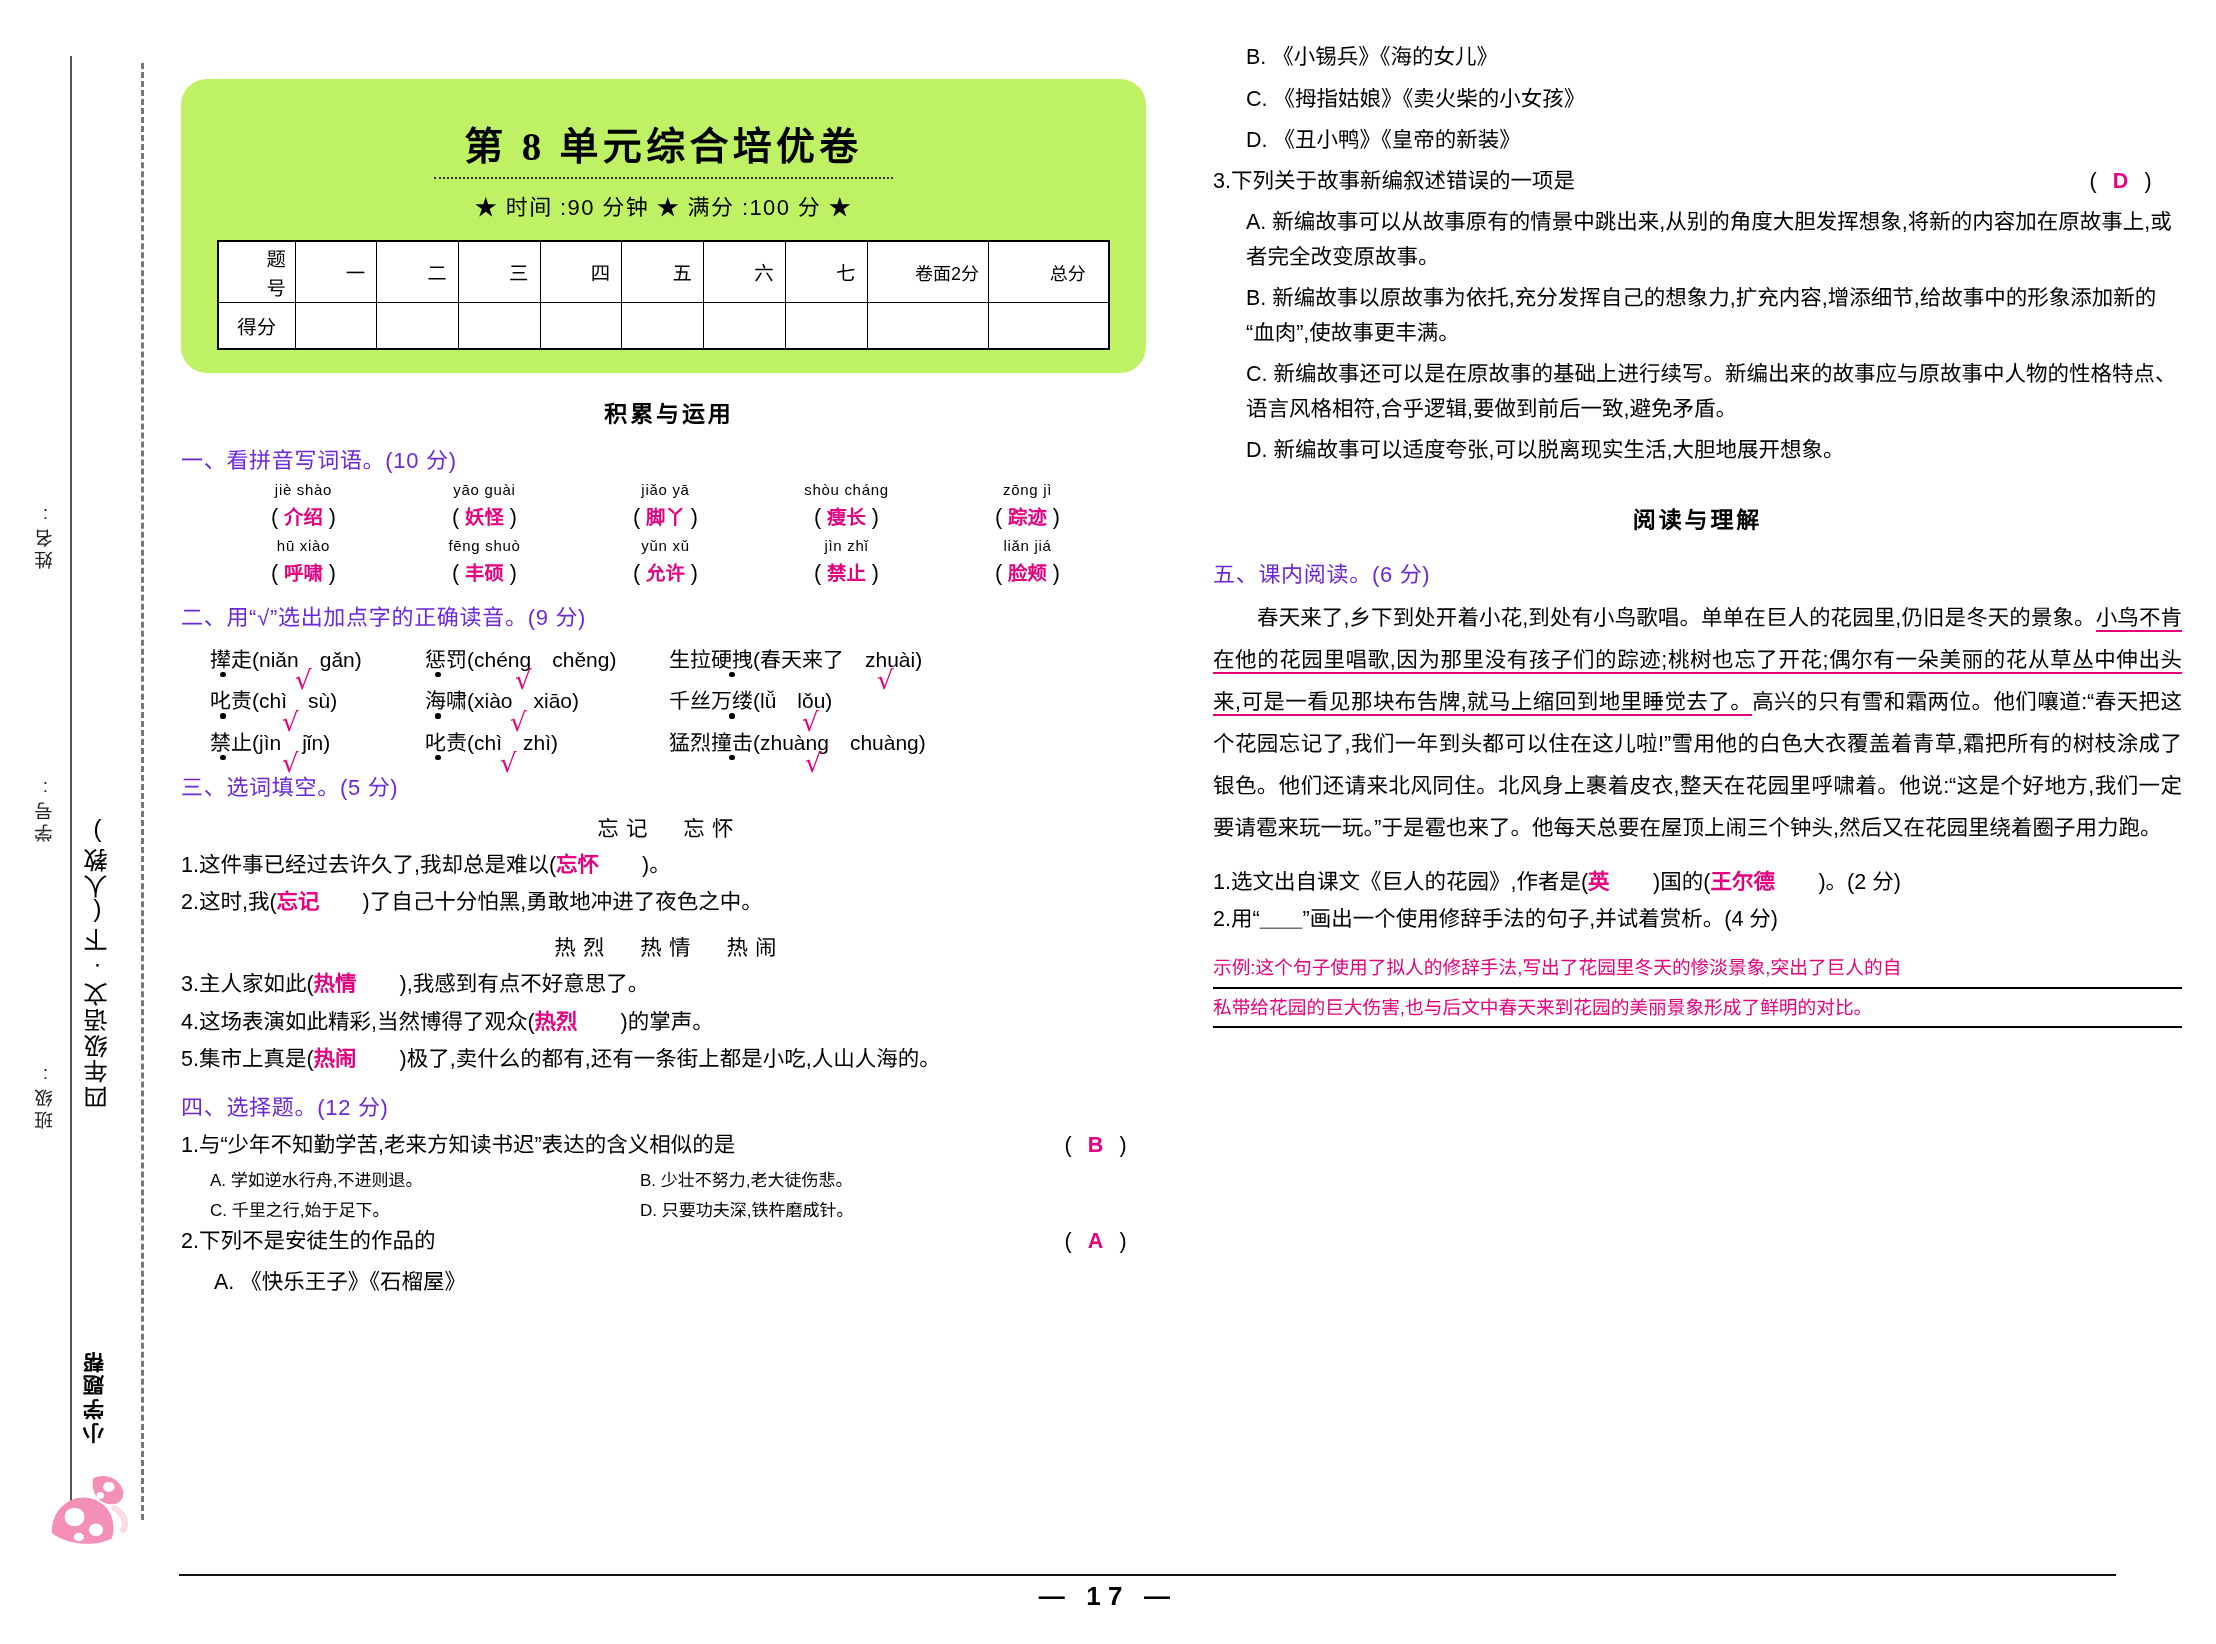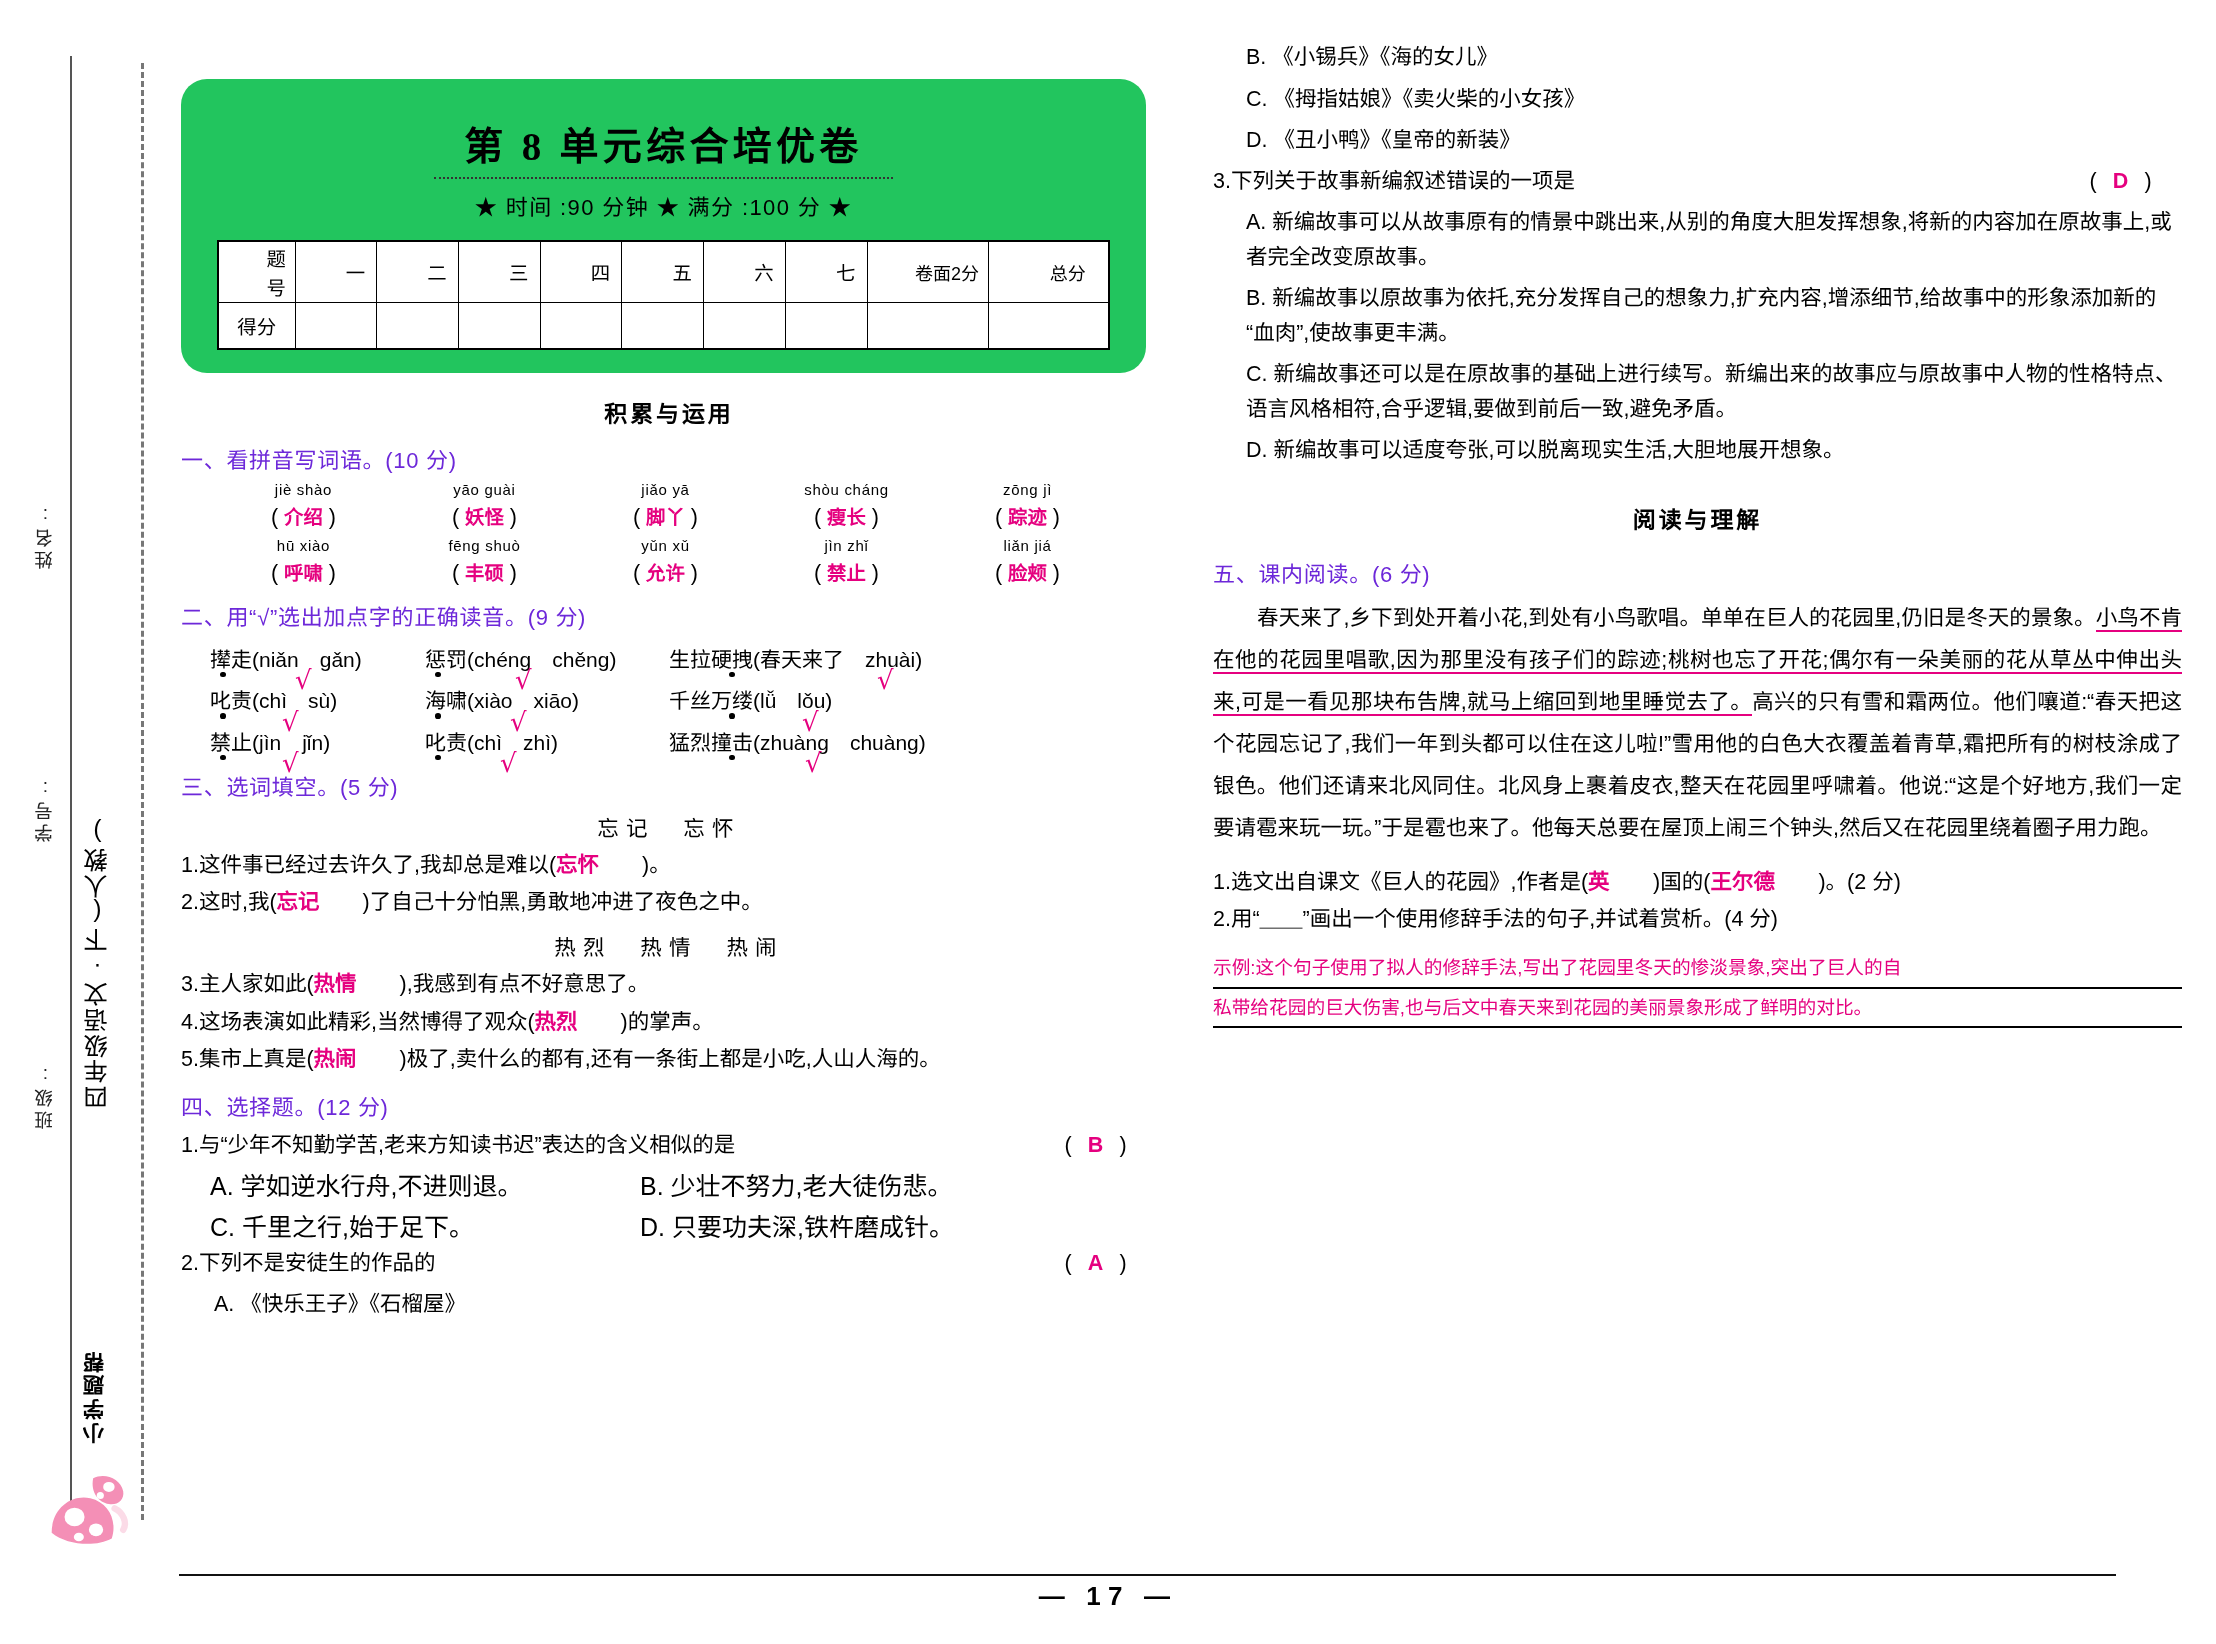--- a/index.html
+++ b/index.html
@@ -60,21 +60,21 @@
   .mushroom { position: absolute; left: 43px; top: 1464px; width: 86px; height: 93px; }
 
   
   .col { position: absolute; top: 0; }
   .col-left  { left: 181px;  width: 976px; }
   .col-right { left: 1213px; width: 969px; }
 
   
   .title-card {
     margin-top: 79px;
-    background: #22c55e;
+    background: #bef264;
     border-radius: 26px;
     padding: 18.7px 24.4px 23px 24.4px;
     width: 965px;
   }
   .title-main {
     text-align: center;
     font-size: 39px;
     font-weight: bold;
     letter-spacing: 4.3px;
     font-family: "Liberation Serif", serif;
@@ -146,21 +146,21 @@
   .tone-item { position: relative; font-size: 21px; font-family: "Liberation Sans", sans-serif; white-space: nowrap; }
   .dot { position: absolute; left: 10px; top: 29px; width: 5.7px; height: 5.7px; background:#000; border-radius:50%; }
   .check {
     position: absolute; top: 24.4px;
     color: #e5007f; font-size: 26px; line-height: 1;
     font-family: "DejaVu Sans", sans-serif;
   }
 
   
   .wordbank { text-align: center; font-size: 21.5px; letter-spacing: 7.2px; margin: 10px 0 7.2px 0; font-family: "Liberation Sans", sans-serif; }
-  .opt2 { display: flex; margin: 4.3px 0 4.3px 29px; font-size: 25px; font-family: "Liberation Sans", sans-serif; }
+  .opt2 { display: flex; margin: 4.3px 0 4.3px 29px; font-size: 17px; font-family: "Liberation Sans", sans-serif; }
   .opt2 > div { width: 430px; }
   .paren { letter-spacing: 1.4px; }
   .float-ans { float: right; margin-right: 29px; }
 
   
   .rc-top { margin-top: 40px; }
   .sub-opt { margin: 7.2px 0 7.2px 33px; font-size: 21.5px; font-family: "Liberation Sans", sans-serif; line-height:1.6; }
   .passage { font-size: 21.5px; line-height: 1.95; margin: 10px 0 0 0; font-family: "Liberation Sans", sans-serif; text-align: justify; }
   .passage .indent { display:inline-block; width: 44px; }
   .uline { border-bottom: 2.2px solid #e5007f; }

